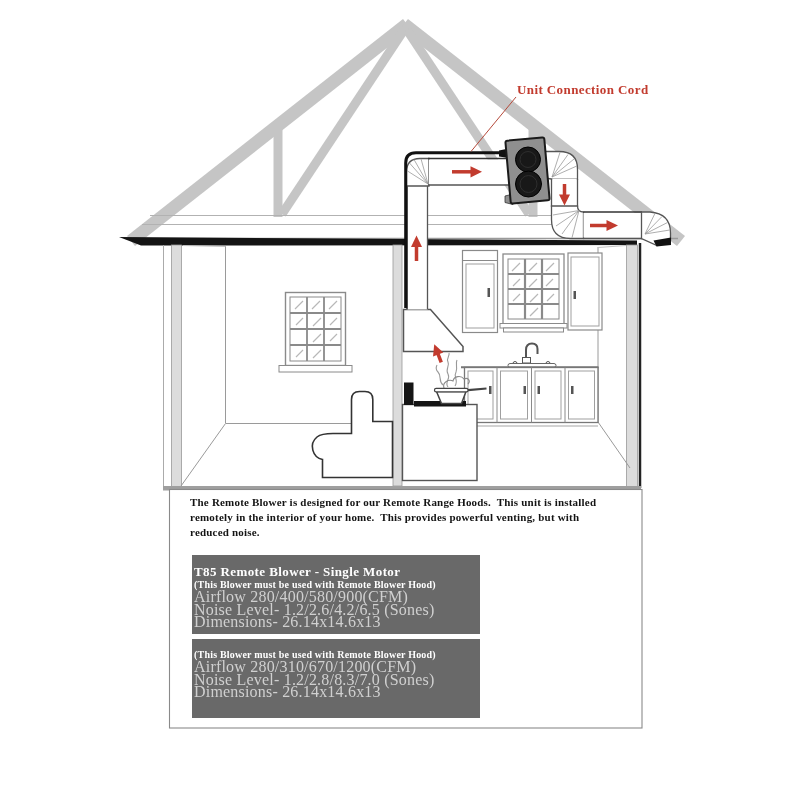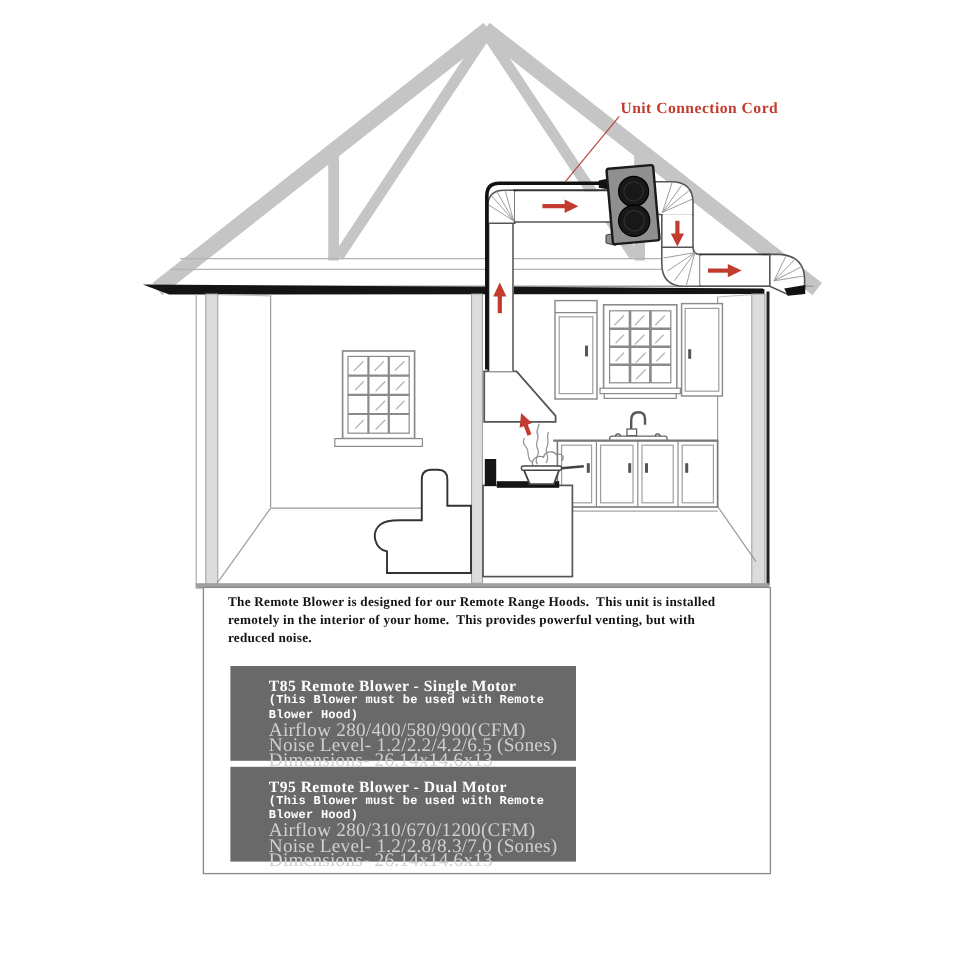--- a/index.html
+++ b/index.html
@@ -13,26 +13,26 @@
     position:absolute;left:517px;top:82px;
     color:#c23b2e;font-weight:bold;font-size:13px;letter-spacing:.4px;white-space:nowrap;
   }
   .intro{
     position:absolute;left:190px;top:495px;width:455px;
     color:#141414;font-weight:bold;font-size:11px;line-height:15px;
     white-space:pre-wrap;letter-spacing:.2px;
   }
   .spec-box{
     position:absolute;left:192px;width:288px;height:79px;background:#696969;
-    box-sizing:border-box;padding:10px 0 0 32px;color:#ffffff;
+    box-sizing:border-box;padding:10px 0 0 2px;color:#ffffff;
   }
   .spec-box.first{top:555px;}
   .spec-box.second{top:639px;}
   .spec-title{font-weight:bold;font-size:13px;line-height:14px;letter-spacing:.4px;}
-  .spec-note{font-weight:bold;font-size:10px;line-height:12px;letter-spacing:.2px;font-family:Liberation Mono, monospace;}
+  .spec-note{font-weight:bold;font-size:10px;line-height:12px;letter-spacing:.2px;}
   .spec-line{font-size:16px;line-height:12.5px;color:#d0d0d0;letter-spacing:.2px;}
 </style>
 </head>
 <body>
 
 <div id="stage">
 
 <svg width="800" height="800" viewBox="0 0 800 800">
 
   <g stroke="#c5c5c5" fill="none" stroke-linecap="butt">
@@ -273,25 +273,24 @@
   <div class="cord-label">Unit Connection Cord</div>
 
   <div class="intro">The Remote Blower is designed for our Remote Range Hoods.  This unit is installed
 remotely in the interior of your home.  This provides powerful venting, but with
 reduced noise.</div>
 
   <div class="spec-box first">
     <div class="spec-title">T85 Remote Blower - Single Motor</div>
     <div class="spec-note">(This Blower must be used with Remote Blower Hood)</div>
     <div class="spec-line">Airflow 280/400/580/900(CFM)</div>
-    <div class="spec-line">Noise Level- 1.2/2.2/4.2/6.5 (Sones)</div>
+    <div class="spec-line">Noise Level- 1.2/2.6/4.2/6.5 (Sones)</div>
     <div class="spec-line">Dimensions- 26.14x14.6x13</div>
   </div>
 
   <div class="spec-box second">
-    <div class="spec-title">T95 Remote Blower - Dual Motor</div>
     <div class="spec-note">(This Blower must be used with Remote Blower Hood)</div>
     <div class="spec-line">Airflow 280/310/670/1200(CFM)</div>
     <div class="spec-line">Noise Level- 1.2/2.8/8.3/7.0 (Sones)</div>
     <div class="spec-line">Dimensions- 26.14x14.6x13</div>
   </div>
 
 </div>
 
 </body></html>

